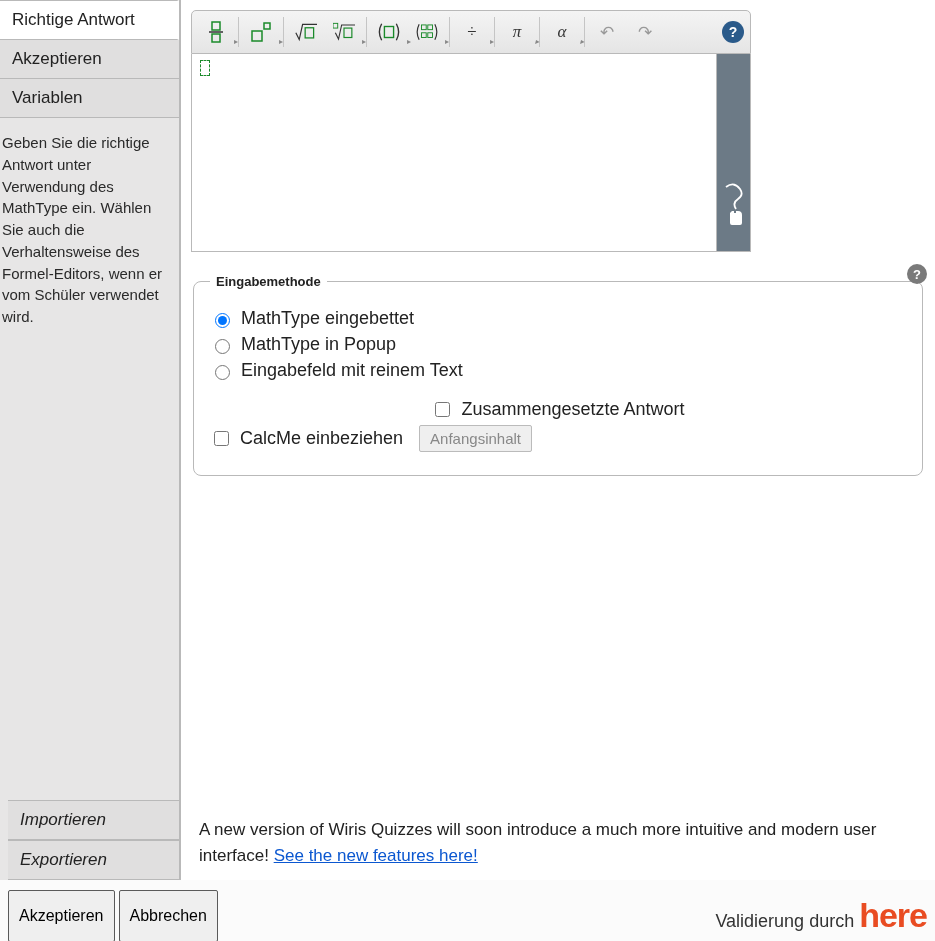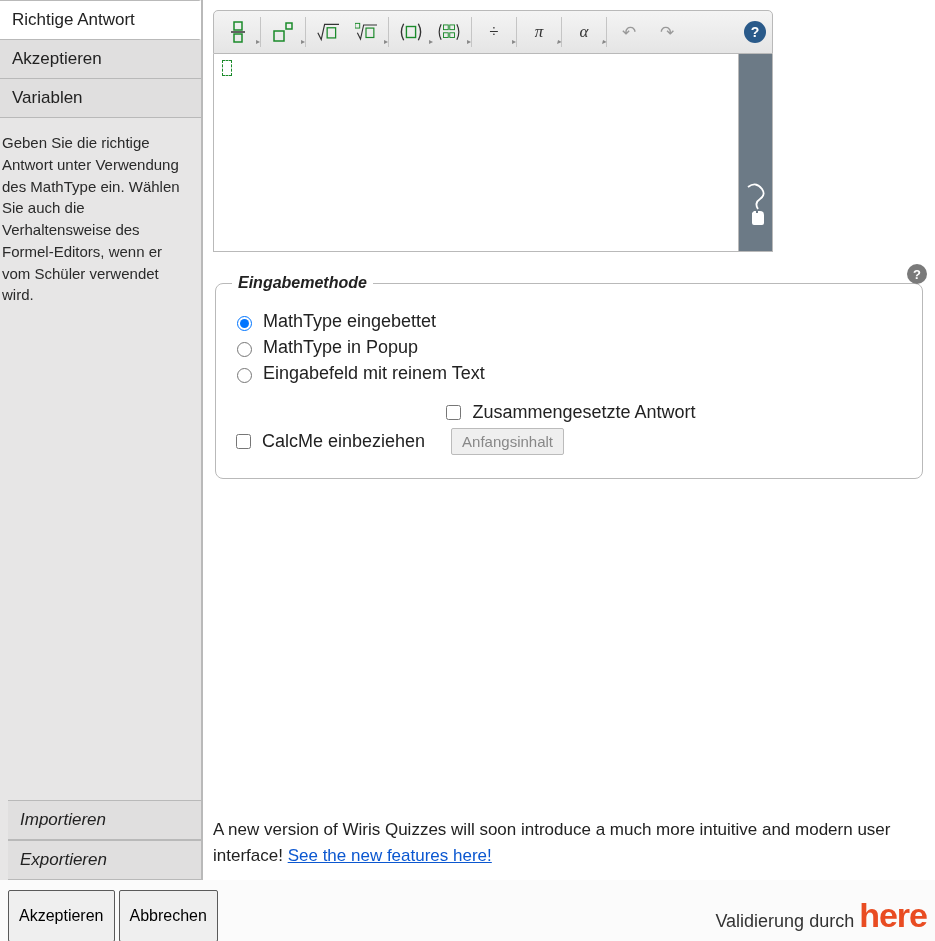--- a/index.html
+++ b/index.html
@@ -10,21 +10,21 @@
     width: 935px;
     height: 941px;
     overflow: hidden;
     color: #222;
   }
   .app {
     display: flex;
     height: 880px;
   }
   .sidebar {
-    width: 203px;
+    width: 181px;
     background: #e7e6e6;
     border-right: 2px solid #b9b9b9;
     display: flex;
     flex-direction: column;
     position: relative;
   }
   .tab {
     padding: 9px 12px;
     border: 1px solid #b9b9b9;
     border-left: none;
@@ -136,22 +136,21 @@
   .fs-wrap { position: relative; margin-top: 22px; }
   .fieldset {
     border: 1px solid #b9b9b9;
     border-radius: 8px;
     padding: 14px 16px 18px 16px;
     margin-top: 0px;
   }
   .fs-wrap legend {
     font-weight: 700;
     padding: 0 6px;
-    font-size: 16px;
-    font-style: italic;
+    font-size: 13px;
   }
   .help-circle.small {
     position: absolute;
     right: -2px; top: -10px;
     background: #7a7a7a;
     width: 20px; height: 20px;
     font-size: 13px;
   }
   .opt {
     display: flex;
@@ -162,27 +161,27 @@
   }
   .opt input { width: 15px; height: 15px; }
   .opt.gap-top { margin-top: 18px; justify-content: center; }
   .ghost-btn {
     border: 1px solid #bbb;
     background: #efefef;
     color: #888;
     padding: 4px 10px;
     font-size: 15px;
     border-radius: 2px;
-    margin-left: 18px;
+    margin-left: 8px;
     cursor: not-allowed;
   }
   .notice {
     position: absolute;
     bottom: 12px;
-    left: 10px;
+    left: 18px;
     right: 10px;
     font-size: 17px;
     line-height: 1.5;
     color: #222;
   }
   .notice a { color: #0b57d0; text-decoration: underline; }
   
   .footer {
     display: flex;
     align-items: center;

